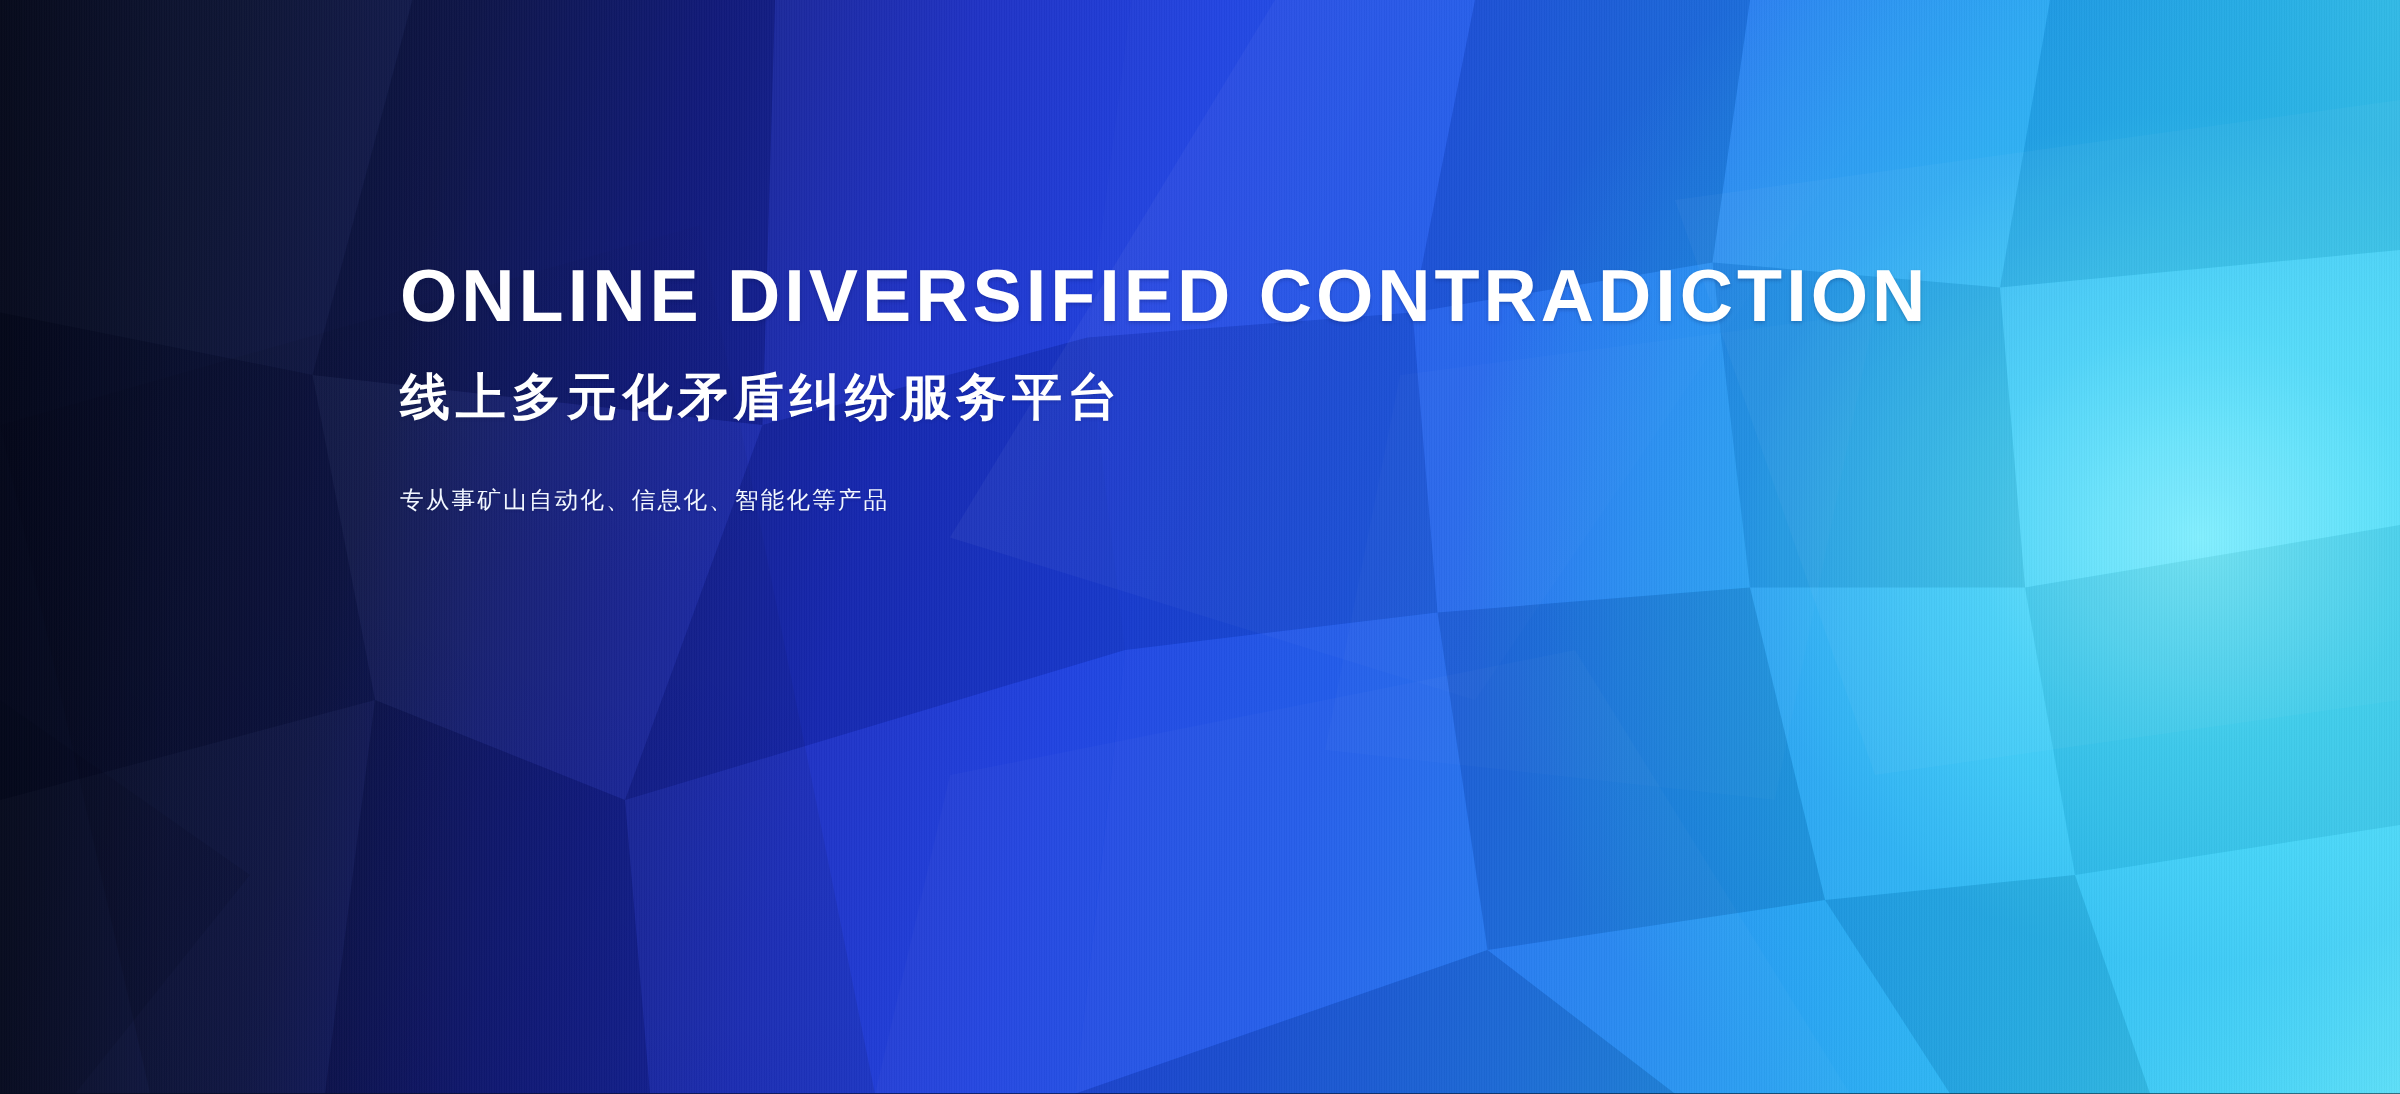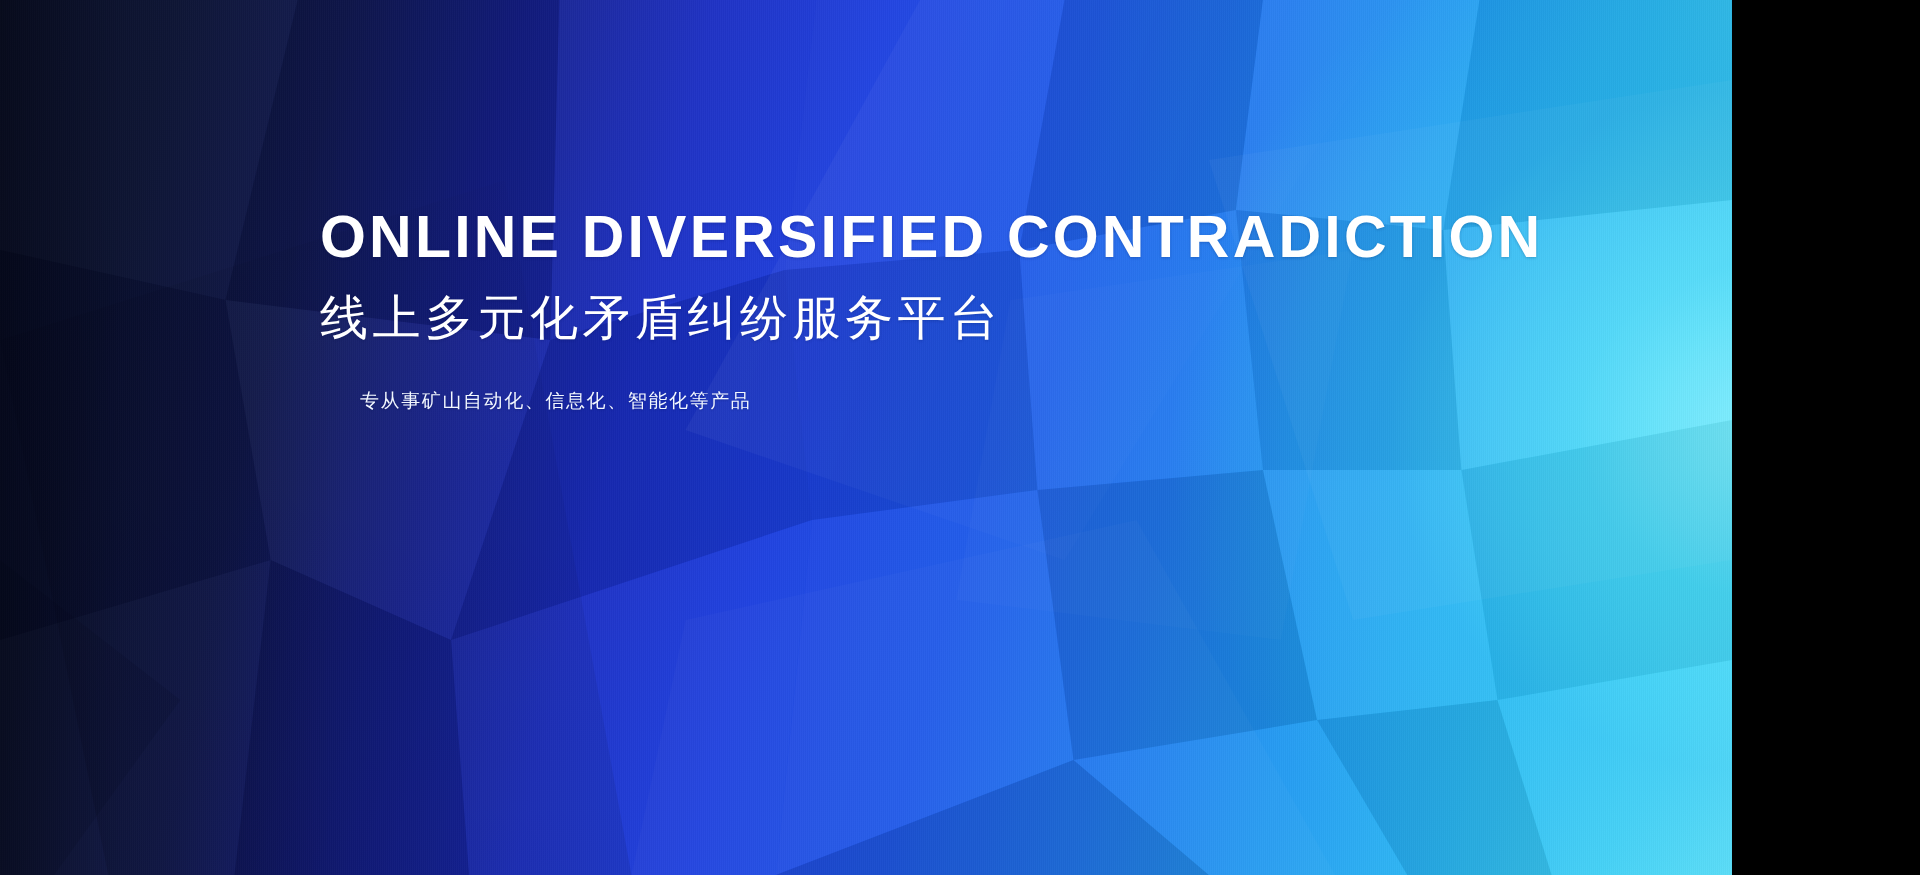--- a/index.html
+++ b/index.html
@@ -5,21 +5,21 @@
 <style>
   html, body {
     margin: 0;
     padding: 0;
     background: #000;
   }
   * { box-sizing: border-box; }
 
   .banner {
     position: relative;
-    width: 1732px;
+    width: 1920px;
     height: 875px;
     overflow: hidden;
     font-family: "Liberation Sans", "DejaVu Sans", sans-serif;
     background: #0f172a;
   }
 
   
   .bg-base {
     position: absolute;
     inset: 0;
@@ -93,39 +93,39 @@
     letter-spacing: 3.2px;
     text-transform: uppercase;
     white-space: nowrap;
     text-shadow: 0 1px 3px rgba(0,20,70,0.22);
   }
   .headline .line { display: block; }
 
   .subtitle {
     margin: 27px 0 0 0;
     color: #ffffff;
-    font-size: 48px;
+    font-size: 40px;
     line-height: 46px;
-    font-weight: 400;
+    font-weight: 700;
     letter-spacing: 4.5px;
     white-space: nowrap;
     text-shadow: 0 1px 3px rgba(0,20,70,0.2);
   }
 
   .desc {
     margin: 44px 0 0 0;
     color: #f2f7ff;
     font-size: 19px;
     line-height: 32px;
     font-weight: 400;
     letter-spacing: 1.6px;
     white-space: nowrap;
     text-shadow: 0 1px 2px rgba(0,20,70,0.22);
   }
-  .desc .line { display: block; margin-left: 40px; }
+  .desc .line { display: block; }
 </style>
 </head>
 <body>
 
 <div class="banner">
 
   <div class="bg-base"></div>
 
   <div class="bg-poly">
     <svg viewBox="0 0 1920 875" preserveAspectRatio="none" xmlns="http://www.w3.org/2000/svg">

